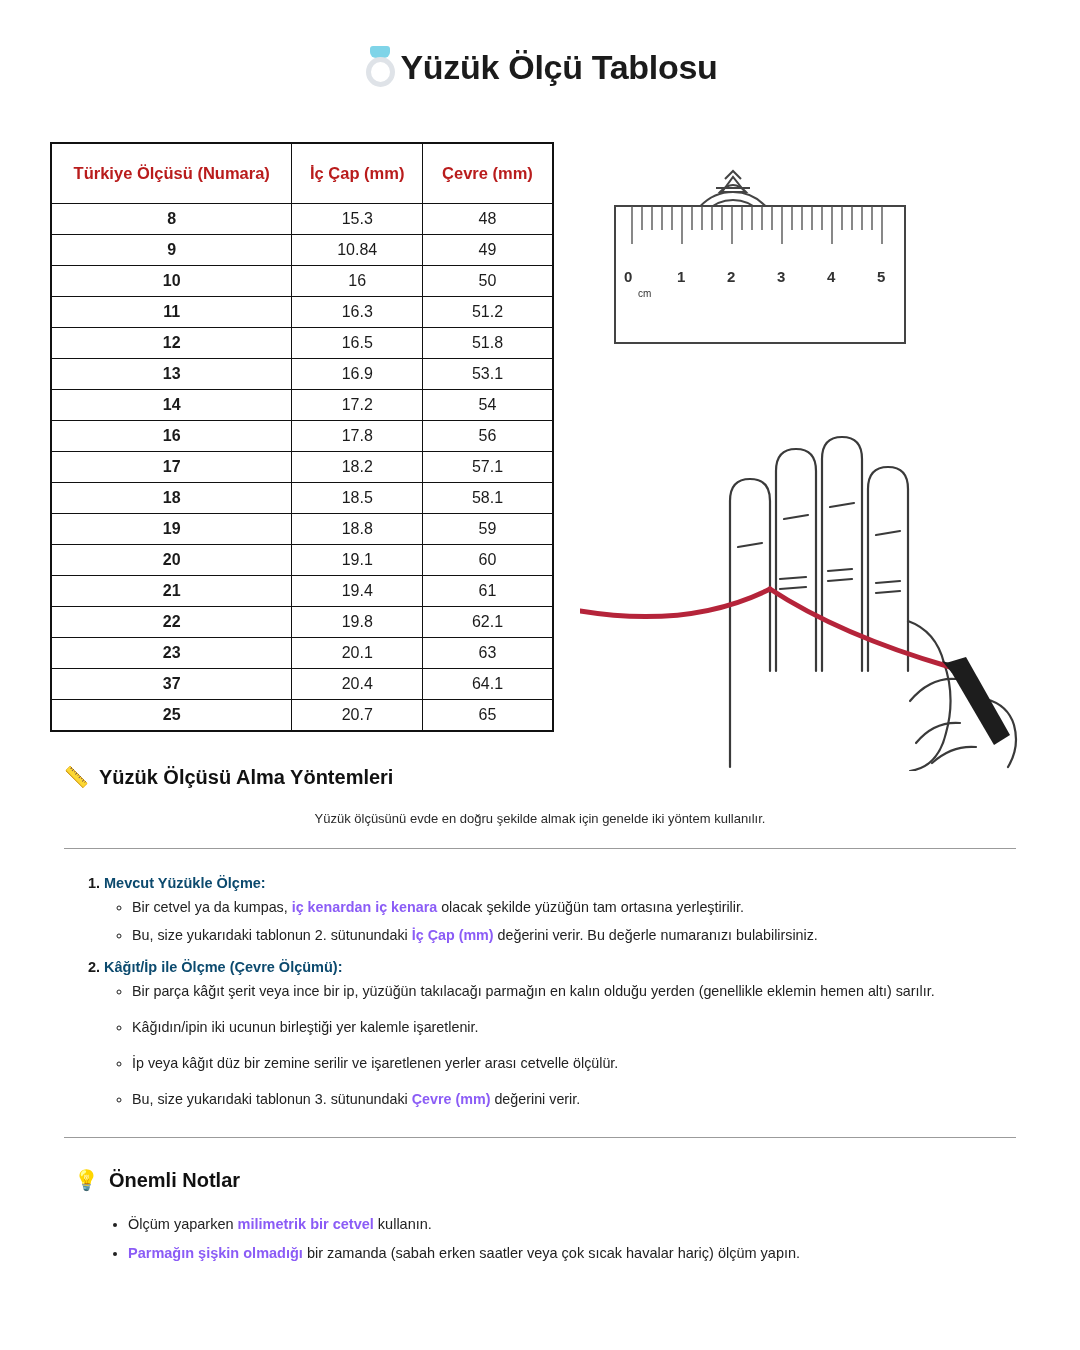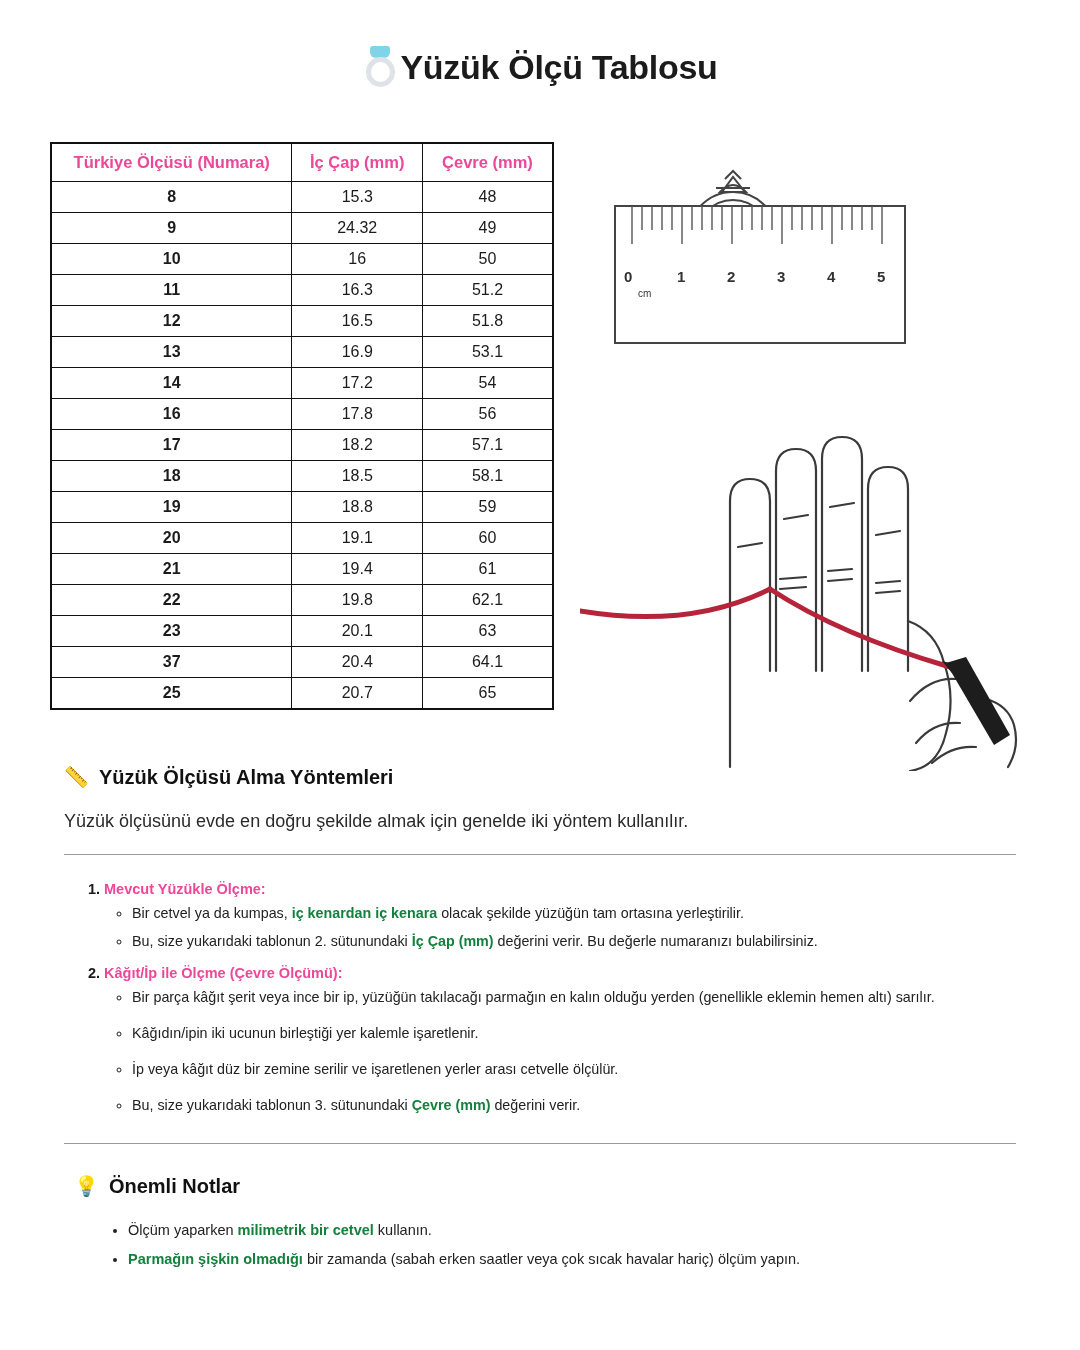--- a/index.html
+++ b/index.html
@@ -69,23 +69,23 @@
   table.size-table {
     border-collapse: collapse;
     width: 100%;
     border: 2px solid #111;
     background: #fff;
   }
   table.size-table th {
     border: 1px solid #111;
     font-size: 16.5px;
     font-weight: bold;
-    padding: 9px 4px;
+    padding: 20px 4px;
     text-align: center;
-    color: #ec4899;
+    color: #b91c1c;
   }
   table.size-table td {
     border: 1px solid #111;
     font-size: 16px;
     padding: 6px 4px;
     text-align: center;
     color: #1b1b1b;
   }
   table.size-table td.col-num {
     font-weight: bold;
@@ -125,59 +125,60 @@
     gap: 10px;
     font-size: 20px;
     font-weight: bold;
     color: #111;
     margin: 0 0 22px 0;
   }
   .section-heading .emoji {
     font-size: 20px;
   }
   .intro-text {
-    font-size: 18px;
+    font-size: 13px;
     color: #2a2a2a;
     margin: 0 0 22px 0;
+    text-align: center;
   }
   hr.rule {
     border: 0;
     border-top: 1px solid #9b9b9b;
     margin: 0 0 26px 0;
   }
 
   ol.methods {
     margin: 0;
     padding-left: 40px;
     font-size: 14.5px;
   }
   ol.methods > li {
     font-weight: bold;
     margin-bottom: 10px;
   }
   ol.methods > li > .m-title {
     font-weight: bold;
-    color: #ec4899;
+    color: #0c4a6e;
   }
   ul.sub {
     list-style-type: circle;
     margin: 6px 0 14px 0;
     padding-left: 28px;
     font-weight: normal;
   }
   ul.sub > li {
     font-size: 14.3px;
     color: #222;
     margin-bottom: 7px;
     line-height: 1.45;
   }
   ul.sub.spaced > li {
     margin-bottom: 15px;
   }
-  b.em { font-weight: bold; color: #15803d; }
+  b.em { font-weight: bold; color: #8b5cf6; }
 
   .notes-wrap {
     margin-top: 30px;
   }
   ul.notes {
     margin: 6px;
     padding-left: 58px;
     font-size: 14.5px;
   }
   ul.notes > li {
@@ -214,21 +215,21 @@
         </tr>
       </thead>
       <tbody>
         <tr>
             <td class="col-num">8</td>
             <td>15.3</td>
             <td>48</td>
           </tr>
         <tr>
             <td class="col-num">9</td>
-            <td>24.32</td>
+            <td>10.84</td>
             <td>49</td>
           </tr>
         <tr>
             <td class="col-num">10</td>
             <td>16</td>
             <td>50</td>
           </tr>
         <tr>
             <td class="col-num">11</td>
             <td>16.3</td>

